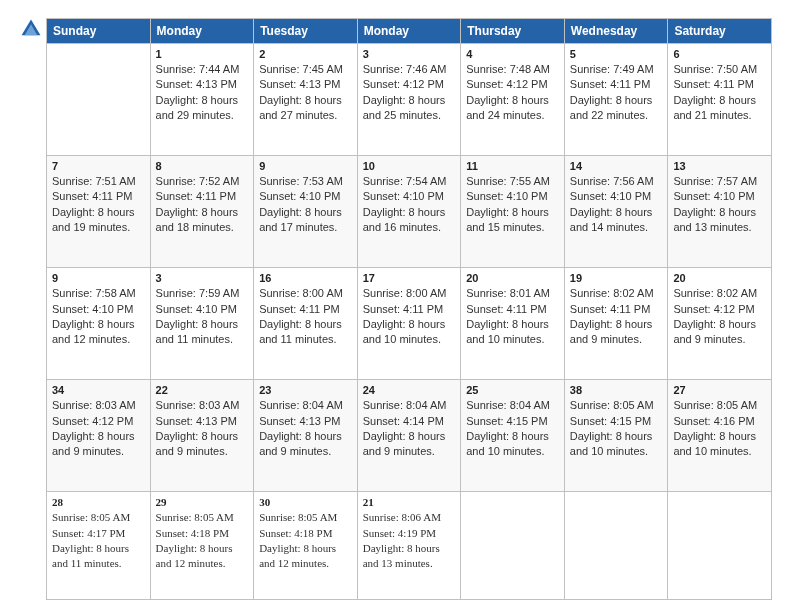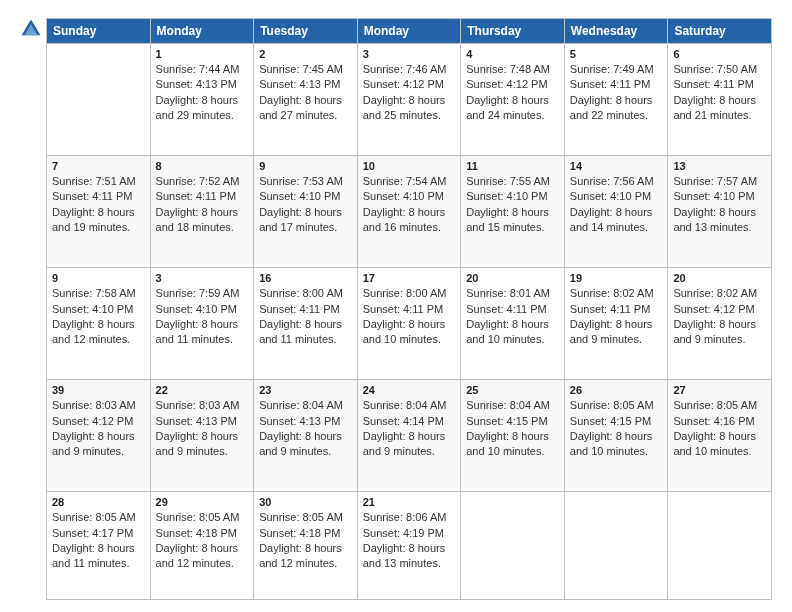--- a/index.html
+++ b/index.html
@@ -88,20 +88,21 @@
     .day-info {
       font-size: 11px;
       color: #333;
       line-height: 1.4;
     }
     .empty-cell {
       background: #fff !important;
     }
     .last-row td {
       height: 78px;
+      font-family: Liberation Serif, serif;
     }
   </style>
 </head>
 <body>
 
 <div class="page">
   <div class="header">
     <div class="logo">
       <svg class="logo-icon" viewBox="0 0 28 28">
         <polygon points="14,2 26,22 2,22" fill="#2563a8"></polygon>
@@ -213,41 +214,41 @@
             <div class="day-number">19</div>
             <div class="day-info">Sunrise: 8:02 AM<br>Sunset: 4:11 PM<br>Daylight: 8 hours and 9 minutes.</div>
           </td>
           <td>
             <div class="day-number">20</div>
             <div class="day-info">Sunrise: 8:02 AM<br>Sunset: 4:12 PM<br>Daylight: 8 hours and 9 minutes.</div>
           </td>
         </tr>
         <tr>
           <td>
-            <div class="day-number">39</div>
+            <div class="day-number">34</div>
             <div class="day-info">Sunrise: 8:03 AM<br>Sunset: 4:12 PM<br>Daylight: 8 hours and 9 minutes.</div>
           </td>
           <td>
             <div class="day-number">22</div>
             <div class="day-info">Sunrise: 8:03 AM<br>Sunset: 4:13 PM<br>Daylight: 8 hours and 9 minutes.</div>
           </td>
           <td>
             <div class="day-number">23</div>
             <div class="day-info">Sunrise: 8:04 AM<br>Sunset: 4:13 PM<br>Daylight: 8 hours and 9 minutes.</div>
           </td>
           <td>
             <div class="day-number">24</div>
             <div class="day-info">Sunrise: 8:04 AM<br>Sunset: 4:14 PM<br>Daylight: 8 hours and 9 minutes.</div>
           </td>
           <td>
             <div class="day-number">25</div>
             <div class="day-info">Sunrise: 8:04 AM<br>Sunset: 4:15 PM<br>Daylight: 8 hours and 10 minutes.</div>
           </td>
           <td>
-            <div class="day-number">26</div>
+            <div class="day-number">38</div>
             <div class="day-info">Sunrise: 8:05 AM<br>Sunset: 4:15 PM<br>Daylight: 8 hours and 10 minutes.</div>
           </td>
           <td>
             <div class="day-number">27</div>
             <div class="day-info">Sunrise: 8:05 AM<br>Sunset: 4:16 PM<br>Daylight: 8 hours and 10 minutes.</div>
           </td>
         </tr>
         <tr class="last-row">
           <td>
             <div class="day-number">28</div>

